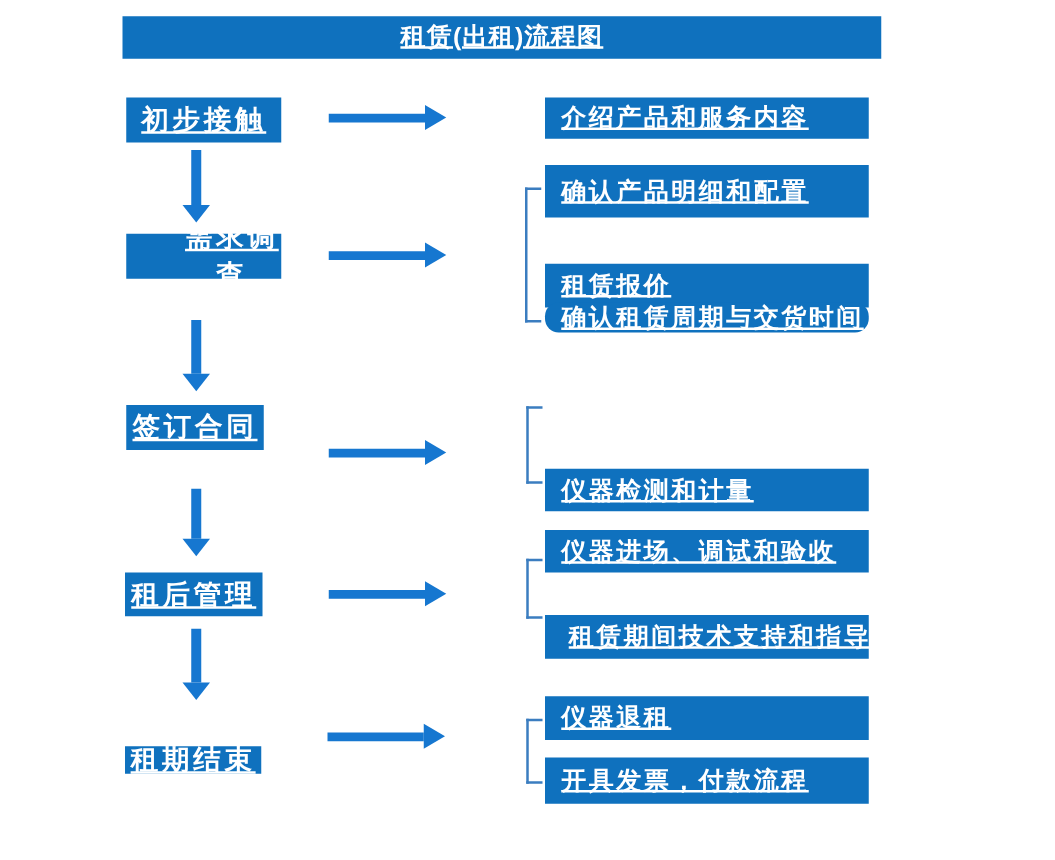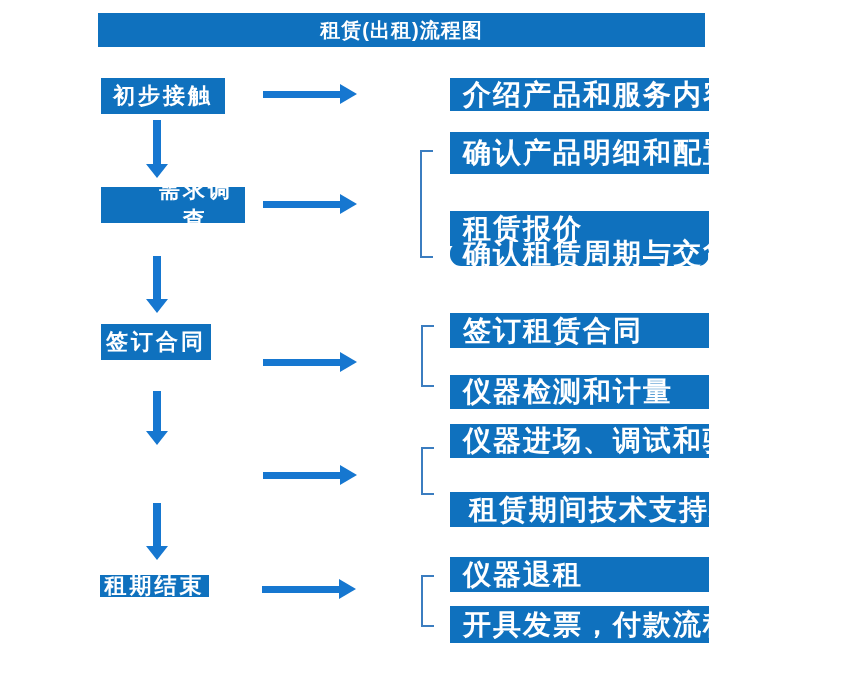--- a/index.html
+++ b/index.html
@@ -2,21 +2,21 @@
 <html style="--box: #0F71BE; --arrow: #1677D0; --bracket: #3B7DC0; --text: #FFFFFF; --bg: #FFFFFF;"><head>
 <meta charset="utf-8">
 <style>
   :root {
     --box: #0F71BE;
     --arrow: #1677D0;
     --bracket: #3B7DC0;
     --text: #FFFFFF;
     --bg: #FFFFFF;
   }
-  * { margin: 0; padding: 0; box-sizing: border-box; }
+  * { margin: 0; padding: 0; box-sizing: border-box; text-decoration: underline; }
   html, body { background: var(--bg); }
   #canvas {
     position: relative;
     width: 844px;
     height: 688px;
     background: var(--bg);
     overflow: hidden;
     font-family: "Liberation Sans", "DejaVu Sans", sans-serif;
   }
   .banner {
@@ -32,24 +32,24 @@
     position: absolute;
     background: var(--box);
     color: var(--text);
     font-size: 22px; font-weight: 700;
     letter-spacing: 3px;
     text-align: center;
     display: flex; align-items: center; justify-content: center;
   }
   .outbox {
     position: absolute;
-    left: 450px; width: 259px;
+    left: 436px; width: 259px;
     background: var(--box);
     color: var(--text);
-    font-size: 28px; font-weight: 700;
+    font-size: 20px; font-weight: 700;
     letter-spacing: 2px;
     padding-left: 13px;
     display: flex; align-items: center;
     white-space: nowrap;
   }
   .h-arrow {
     position: absolute;
     height: 20px;
     display: flex; align-items: center;
   }
@@ -81,23 +81,24 @@
   }
 </style>
 </head>
 <body>
 
 <div id="canvas">
 
   <div class="banner">租赁(出租)流程图</div>
 
   <div class="stage" style="left:101px; top:78px;  width:124px; height:36px;">初步接触</div>
-  <div class="stage" style="left:101px; top:187px; width:144px; height:36px;padding-left:45px;">需求调查</div>
+  <div class="stage" style="left:101px; top:187px; width:124px; height:36px;padding-left:45px;">需求调查</div>
   <div class="stage" style="left:101px; top:324px; width:110px; height:36px;">签订合同</div>
-  <div class="stage" style="left:100px; top:575px; width:109px; height:22px;">租期结束</div>
+  <div class="stage" style="left:100px; top:458px; width:110px; height:35px;">租后管理</div>
+  <div class="stage" style="left:100px; top:597px; width:109px; height:22px;">租期结束</div>
 
   <div class="v-arrow" style="left:146px; top:120px; height:58px;">
     <div class="v-shaft"></div>
       <div class="v-head"></div>
   </div>
   <div class="v-arrow" style="left:146px; top:256px; height:57px;">
     <div class="v-shaft"></div>
       <div class="v-head"></div>
   </div>
   <div class="v-arrow" style="left:146px; top:391px; height:54px;">
@@ -132,20 +133,19 @@
 
   <div class="bracket" style="left:420px; top:150px; height:108px;"></div>
   <div class="bracket" style="left:421px; top:325px; height:62px;"></div>
   <div class="bracket" style="left:421px; top:447px; height:48px;"></div>
   <div class="bracket" style="left:421px; top:575px; height:52px;"></div>
 
   <div class="outbox" style="top:78px;  height:33px;">介绍产品和服务内容</div>
   <div class="outbox" style="top:132px; height:42px;">确认产品明细和配置</div>
   <div class="outbox" style="top:187px; height:35px;margin-top:24px;">租赁报价</div>
   <div class="outbox" style="top:242px; height:24px;border-radius:11px;">确认租赁周期与交货时间</div>
-  <div class="outbox" style="top:313px; height:35px;">签订租赁合同</div>
   <div class="outbox" style="top:365px; height:34px;margin-top:10px;">仪器检测和计量</div>
   <div class="outbox" style="top:424px; height:34px;">仪器进场、调试和验收</div>
   <div class="outbox" style="top:492px; height:35px;padding-left:19px;">租赁期间技术支持和指导</div>
   <div class="outbox" style="top:557px; height:35px;">仪器退租</div>
   <div class="outbox" style="top:606px; height:37px;">开具发票，付款流程</div>
 
 </div>
 
 </body></html>

